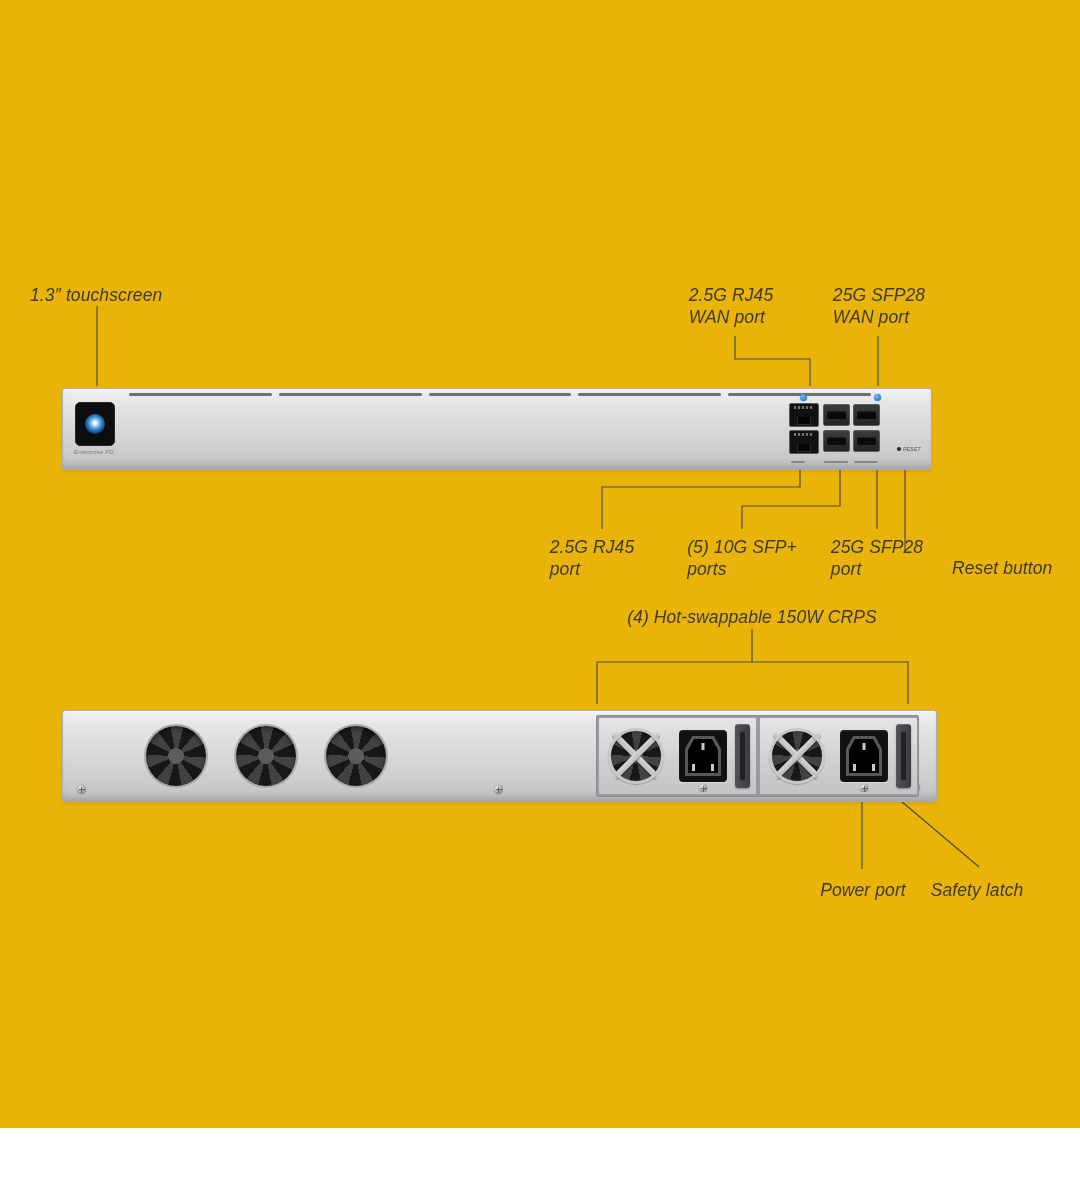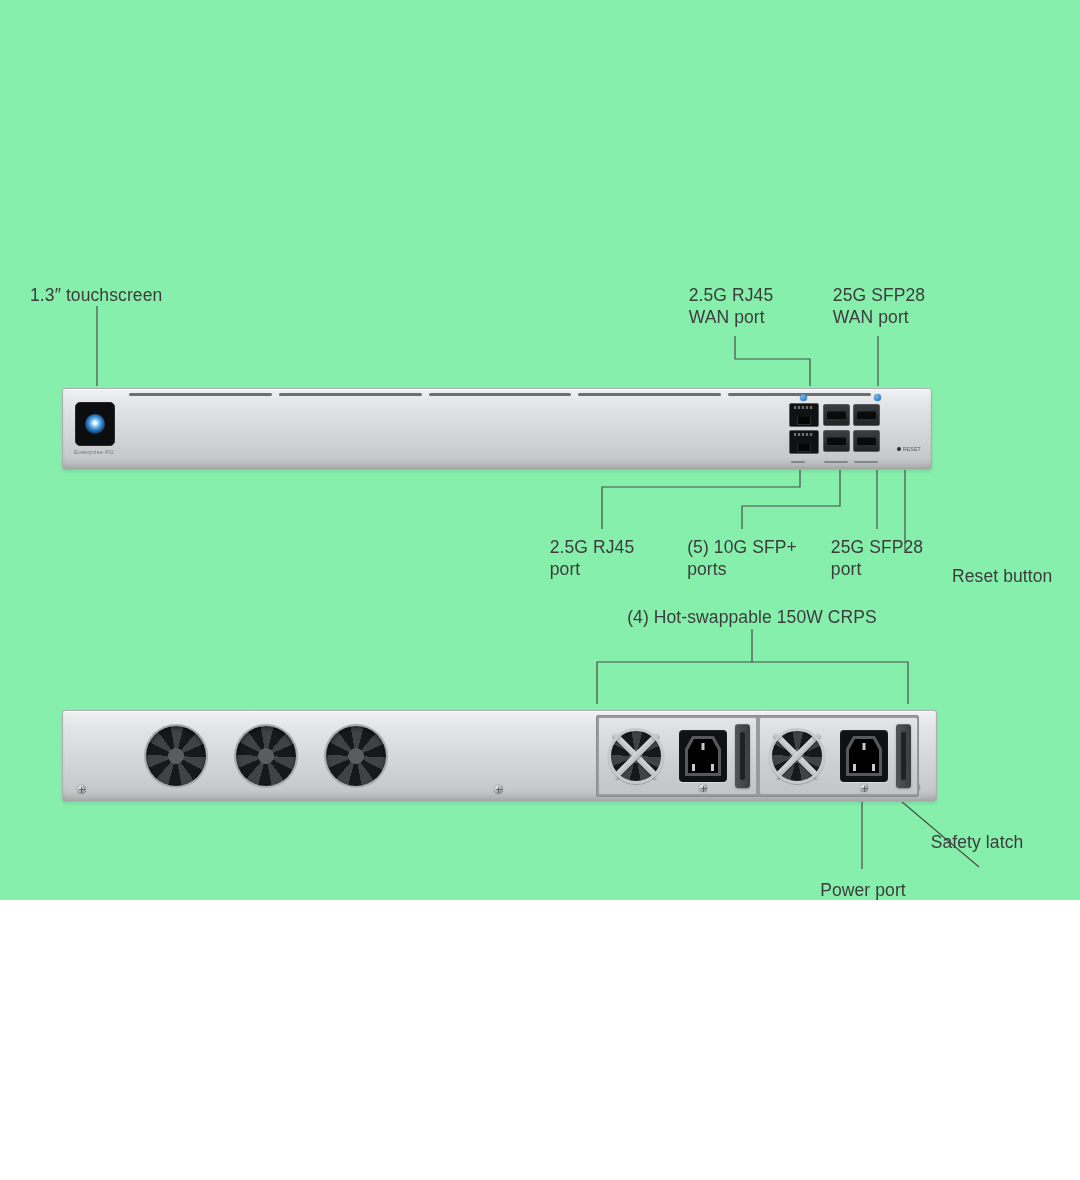--- a/index.html
+++ b/index.html
@@ -1,20 +1,21 @@
 <!DOCTYPE html>
 <html><head>
 <meta charset="utf-8">
 <style>
   html,body { margin:0; padding:0; background:#ffffff; }
   .canvas {
-    position:relative; width:1080px; height:900px; margin:0 auto;
-    background:#86efac; overflow:hidden;
+    position:relative; width:1080px; height:1128px; margin:0 auto;
+    background:#eab308; overflow:hidden;
     font-family:"Liberation Sans","DejaVu Sans",sans-serif;
     color:#3c3c3c;
+    font-style:italic;
   }
   svg.lines { position:absolute; left:0; top:0; pointer-events:none; }
 
   
   .callout {
     position:absolute; font-size:17.5px; line-height:22px;
     white-space:pre-line; color:#3c3c3c; letter-spacing:.1px;
   }
   .centered { transform:translateX(-50%); text-align:left; }
 
@@ -174,24 +175,24 @@
   <div class="callout centered" style="left:731px; top:284px;">2.5G RJ45
 WAN port</div>
   <div class="callout centered" style="left:879px; top:284px;">25G SFP28
 WAN port</div>
   <div class="callout centered" style="left:592px; top:536px;">2.5G RJ45
 port</div>
   <div class="callout centered" style="left:742px; top:536px;">(5) 10G SFP+
 ports</div>
   <div class="callout centered" style="left:877px; top:536px;">25G SFP28
 port</div>
-  <div class="callout" style="left:952px; top:557px;margin-top:8px;">Reset button</div>
+  <div class="callout" style="left:952px; top:557px;">Reset button</div>
   <div class="callout centered" style="left:752px; top:606px;">(4) Hot-swappable 150W CRPS</div>
   <div class="callout centered" style="left:863px; top:879px;">Power port</div>
-  <div class="callout centered" style="left:977px; top:831px;">Safety latch</div>
+  <div class="callout centered" style="left:977px; top:879px;">Safety latch</div>
 
   <div class="device front">
     <div class="vents">
       <span class="vent"></span>
       <span class="vent"></span>
       <span class="vent"></span>
       <span class="vent"></span>
       <span class="vent"></span>
     </div>
 

